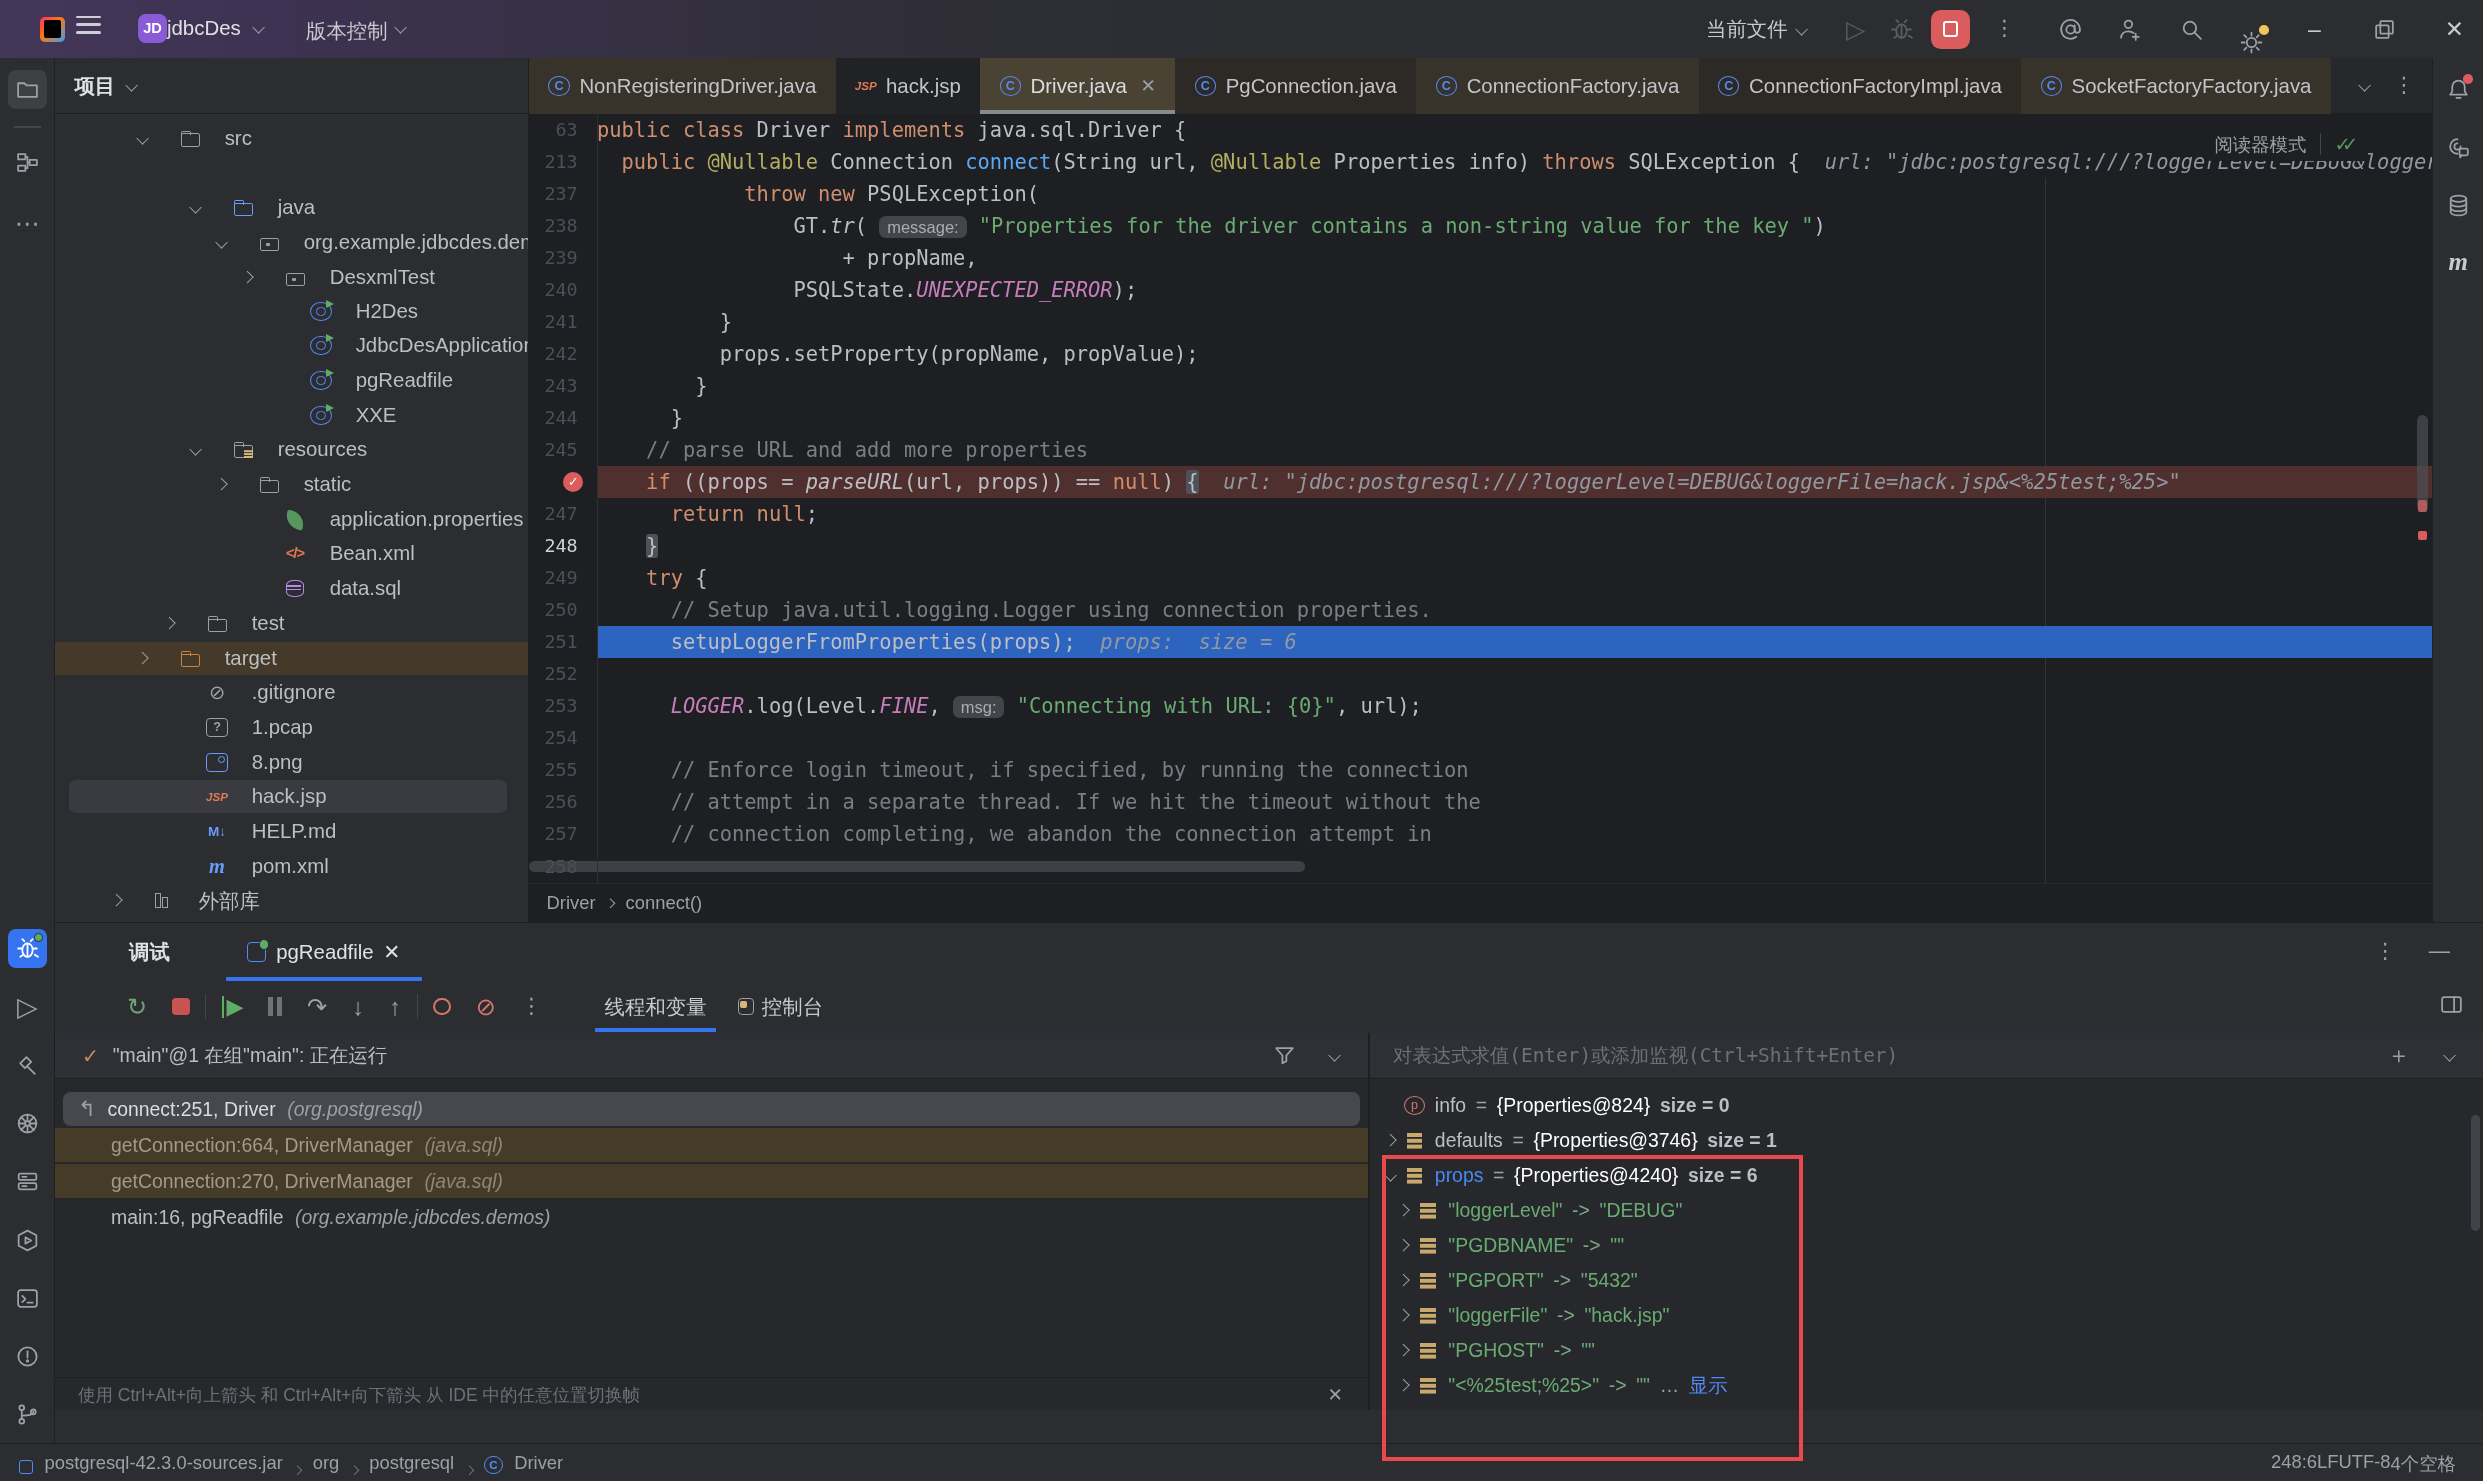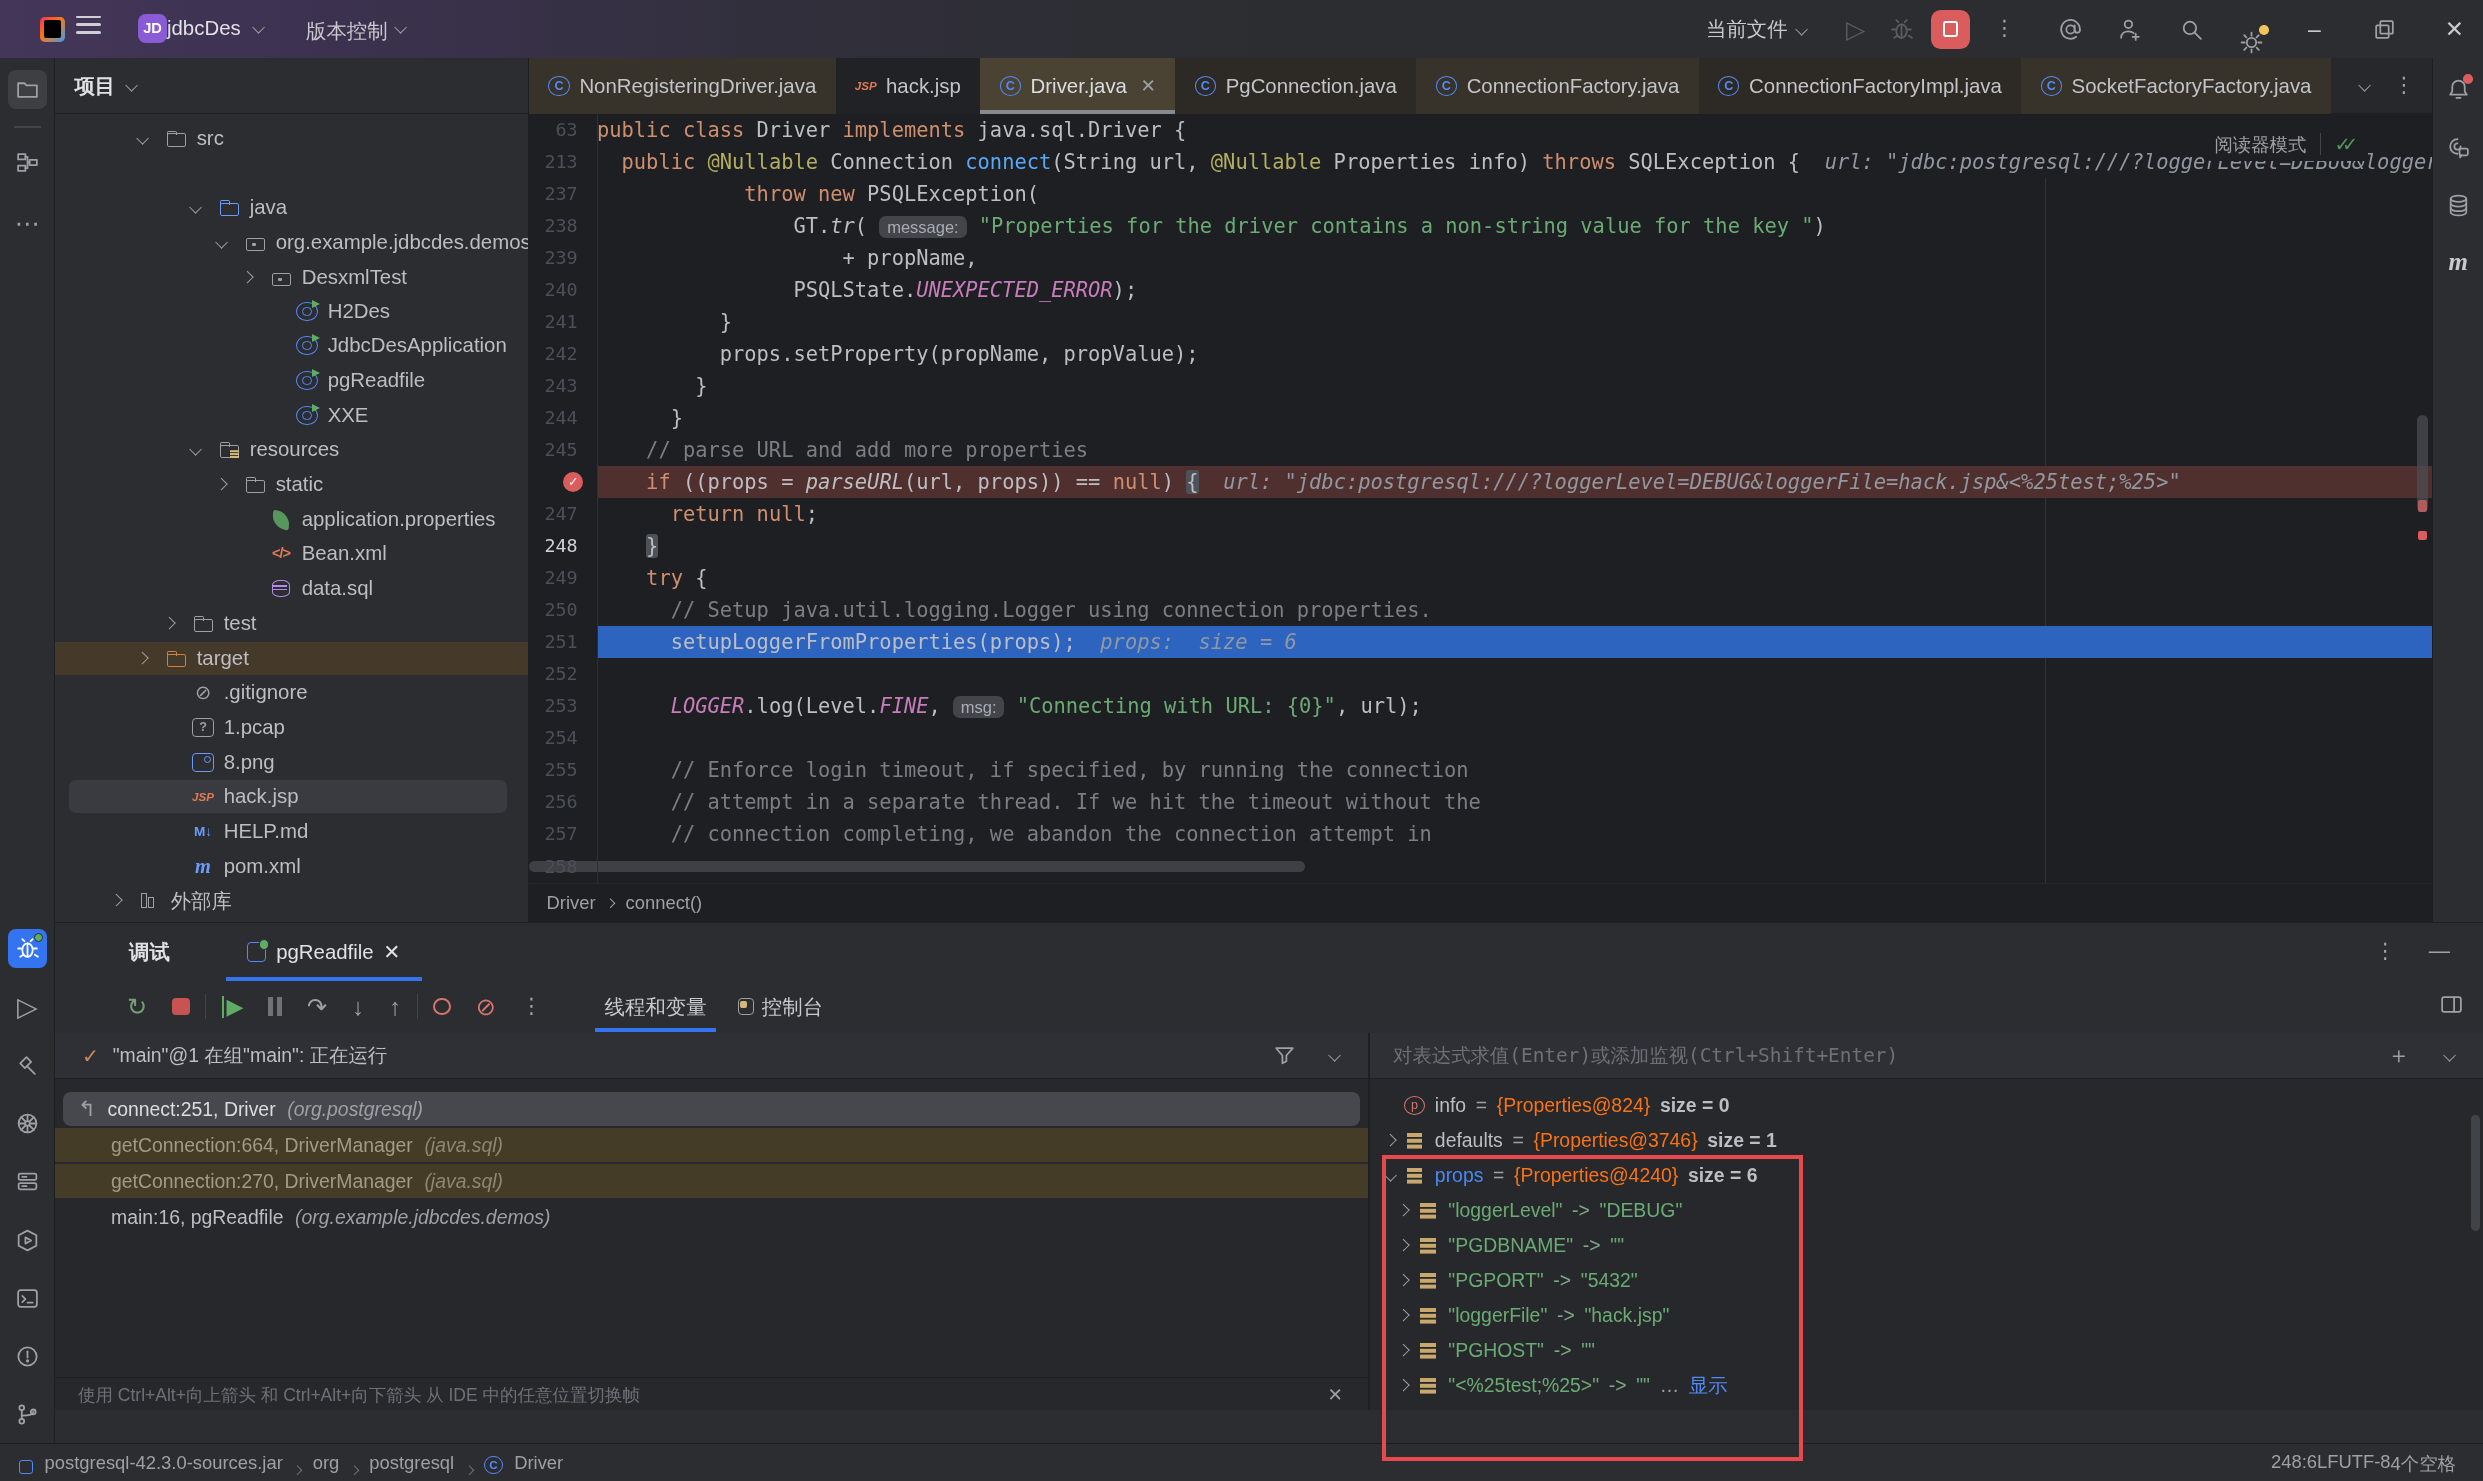--- a/index.html
+++ b/index.html
@@ -51,21 +51,21 @@
 
   
   #projectpanel { position:absolute; left:55px; top:58px; width:474px; height:864px; background:#2b2d30; border-right:1px solid #1e1f22; }
   #proj-header { position:absolute; left:0; top:0; width:100%; height:56px; border-bottom:1px solid #1e1f22; display:flex; align-items:center; }
   #proj-header .t { font-size:20.4px; font-weight:bold; color:#dfe1e5; margin-left:19.4px; margin-right:11.6px; }
   #tree { position:absolute; left:0; top:56px; width:100%; height:807px; overflow:hidden; }
   .trow { position:absolute; left:0; width:100%; height:33px; display:flex; align-items:center; font-size:20.4px; color:#bcbec4; }
   .trow .hl { position:absolute; top:0; height:33px; border-radius:6.8px; }
   .trow.rsel .hl { left:13.6px; right:21.3px; background:#393b40; }
   .trow.rtarget .hl { left:0; right:0; background:#45392a; border-radius:0; }
-  .trow .inner { position:relative; display:flex; align-items:center; gap:10px; }
+  .trow .inner { position:relative; display:flex; align-items:center; gap:24px; }
   
   .ic { position:relative; width:21.3px; height:21.3px; display:inline-flex; align-items:center; justify-content:center; flex:0 0 21.3px; }
   .ic-folder::before { content:""; position:absolute; left:1.9px; top:5.8px; width:16.5px; height:11.6px; border:1.9px solid #9da0a6; border-radius:1.9px; }
   .ic-folder::after { content:""; position:absolute; left:1.9px; top:2.9px; width:7.8px; height:3.9px; border:1.9px solid #9da0a6; border-bottom:none; border-radius:1.9px 1.9px 0 0; }
   .ic-folder.java::before, .ic-folder.java::after { border-color:#6a9bfa; }
   .ic-folder.excl::before, .ic-folder.excl::after { border-color:#cc8242; }
   .ic-folder.res i { position:absolute; right:1px; bottom:1.9px; width:8.7px; height:1.9px; background:#d5b778; box-shadow:0 -2.9px 0 #d5b778, 0 -5.8px 0 #d5b778; }
   .ic-pkg::before { content:""; position:absolute; left:1.9px; top:5.8px; width:16.5px; height:11.6px; border:1.9px solid #9da0a6; border-radius:1.9px; }
   .ic-pkg::after { content:""; position:absolute; left:7.8px; top:10.7px; width:3.9px; height:3.9px; background:#9da0a6; border-radius:1px; }
   .ic-runclass { border:1.9px solid #548af7; border-radius:50%; width:19.4px; height:19.4px; }
@@ -167,21 +167,21 @@
 
   #fw-divider { position:absolute; left:1313px; top:110px; width:1.9px; height:377px; background:#1e1f22; }
 
   #watches { position:absolute; left:1315px; top:110px; width:1113px; height:377px; background:#26282c; }
   #watch-header { position:absolute; left:0; top:0; width:100%; height:46px; background:#2e3035; border-bottom:1px solid #1e1f22; display:flex; align-items:center; }
   #watch-header .ph { font-size:19.4px; color:#6d7177; margin-left:23px; font-family:"DejaVu Sans Mono", monospace; }
   #watch-tools { margin-left:auto; display:flex; gap:35px; padding-right:29px; align-items:center; }
   .vrow { position:absolute; left:0; width:100%; height:35px; display:flex; align-items:center; gap:9.7px; padding-left:15.5px; font-size:19.4px; }
   .vrow.child { padding-left:29px; }
   .vrow .nm { color:#bcbec4; } .vrow .nm.accent { color:#4a88f7; }
-  .vrow .eq { color:#9da0a6; } .vrow .val { color:#f97316; } .vrow .sz { color:#bcbec4; font-weight:bold; }
+  .vrow .eq { color:#9da0a6; } .vrow .val { color:#ffffff; } .vrow .sz { color:#bcbec4; font-weight:bold; }
   .vrow .kv { color:#6aab73; } .vrow .arr { color:#7fa886; }
   .vrow .more { color:#9da0a6; } .vrow .lnk { color:#548af7; }
   #watch-scroll { position:absolute; right:2.9px; top:82px; width:8.7px; height:116px; background:#4b4e54; border-radius:4.9px; opacity:.7; }
 
   #red-annotation { position:absolute; left:1382px; top:1155px; width:421px; height:306px; border:4.9px solid #e8494d; z-index:50; pointer-events:none; }
 
   
   #statusbar { position:absolute; left:0; top:1443px; width:2483px; height:39px; background:#2b2d30; border-top:1px solid #1e1f22; display:flex; align-items:center; font-size:18.4px; color:#9da0a6; }
   #sb-left { display:flex; align-items:flex-end; gap:11.6px; margin-left:19.4px; }
   .sb-libicon { width:13.6px; height:13.6px; border:1.9px solid #548af7; border-radius:2.9px; }

